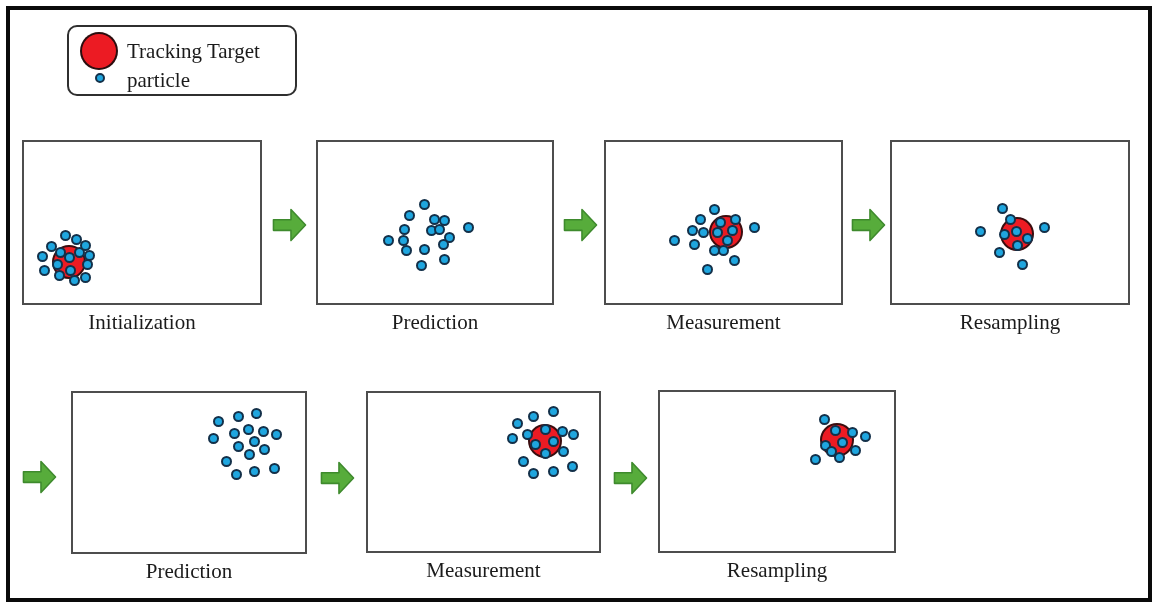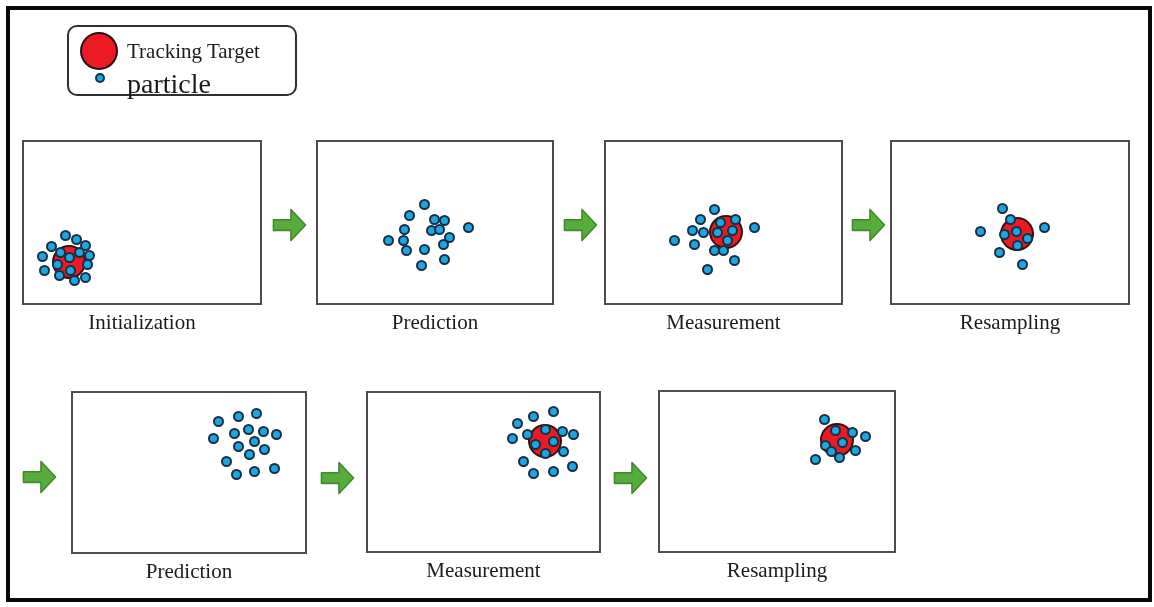--- a/index.html
+++ b/index.html
@@ -64,21 +64,21 @@
     left: 58px;
     top: 12px;
     font-size: 21px;
     color: var(--text-color);
     white-space: nowrap;
   }
   .legend-label-2 {
     position: absolute;
     left: 58px;
     top: 41px;
-    font-size: 28px;
+    font-size: 21px;
     color: var(--text-color);
     white-space: nowrap;
   }
   
   .stage-box {
     position: absolute;
     border: 2px solid var(--box-border);
     box-sizing: border-box;
     background: #ffffff;
   }

